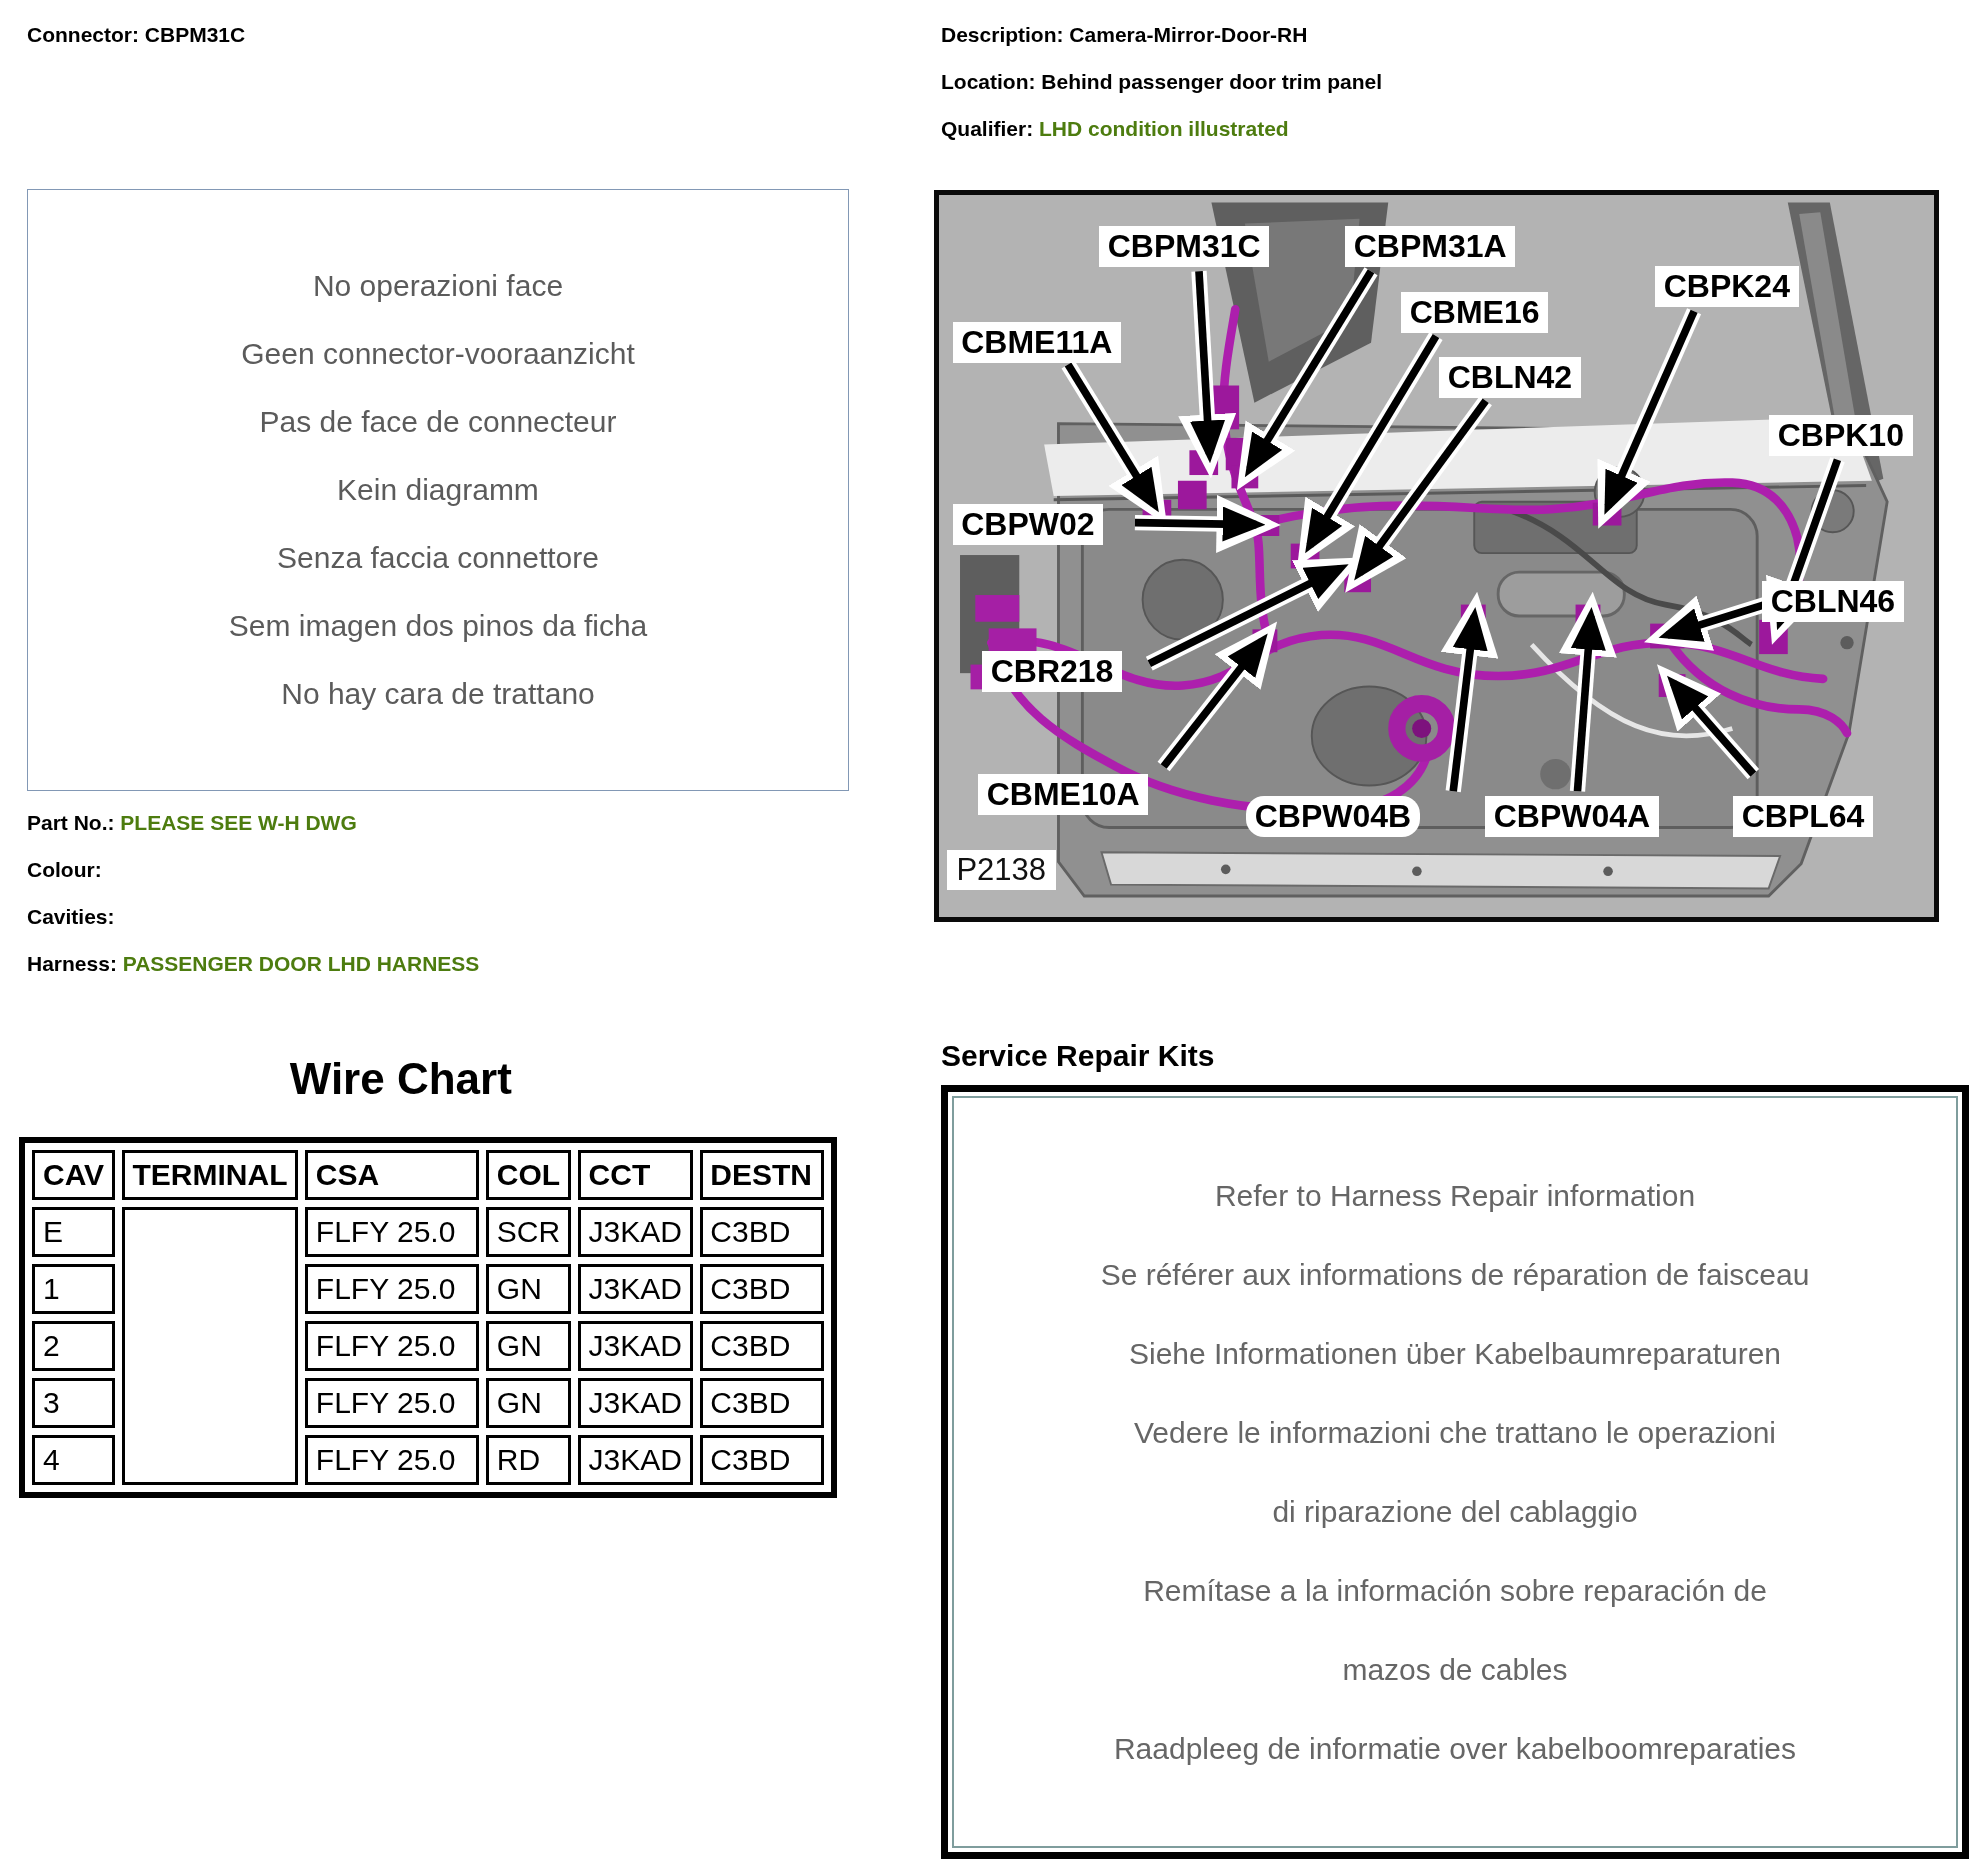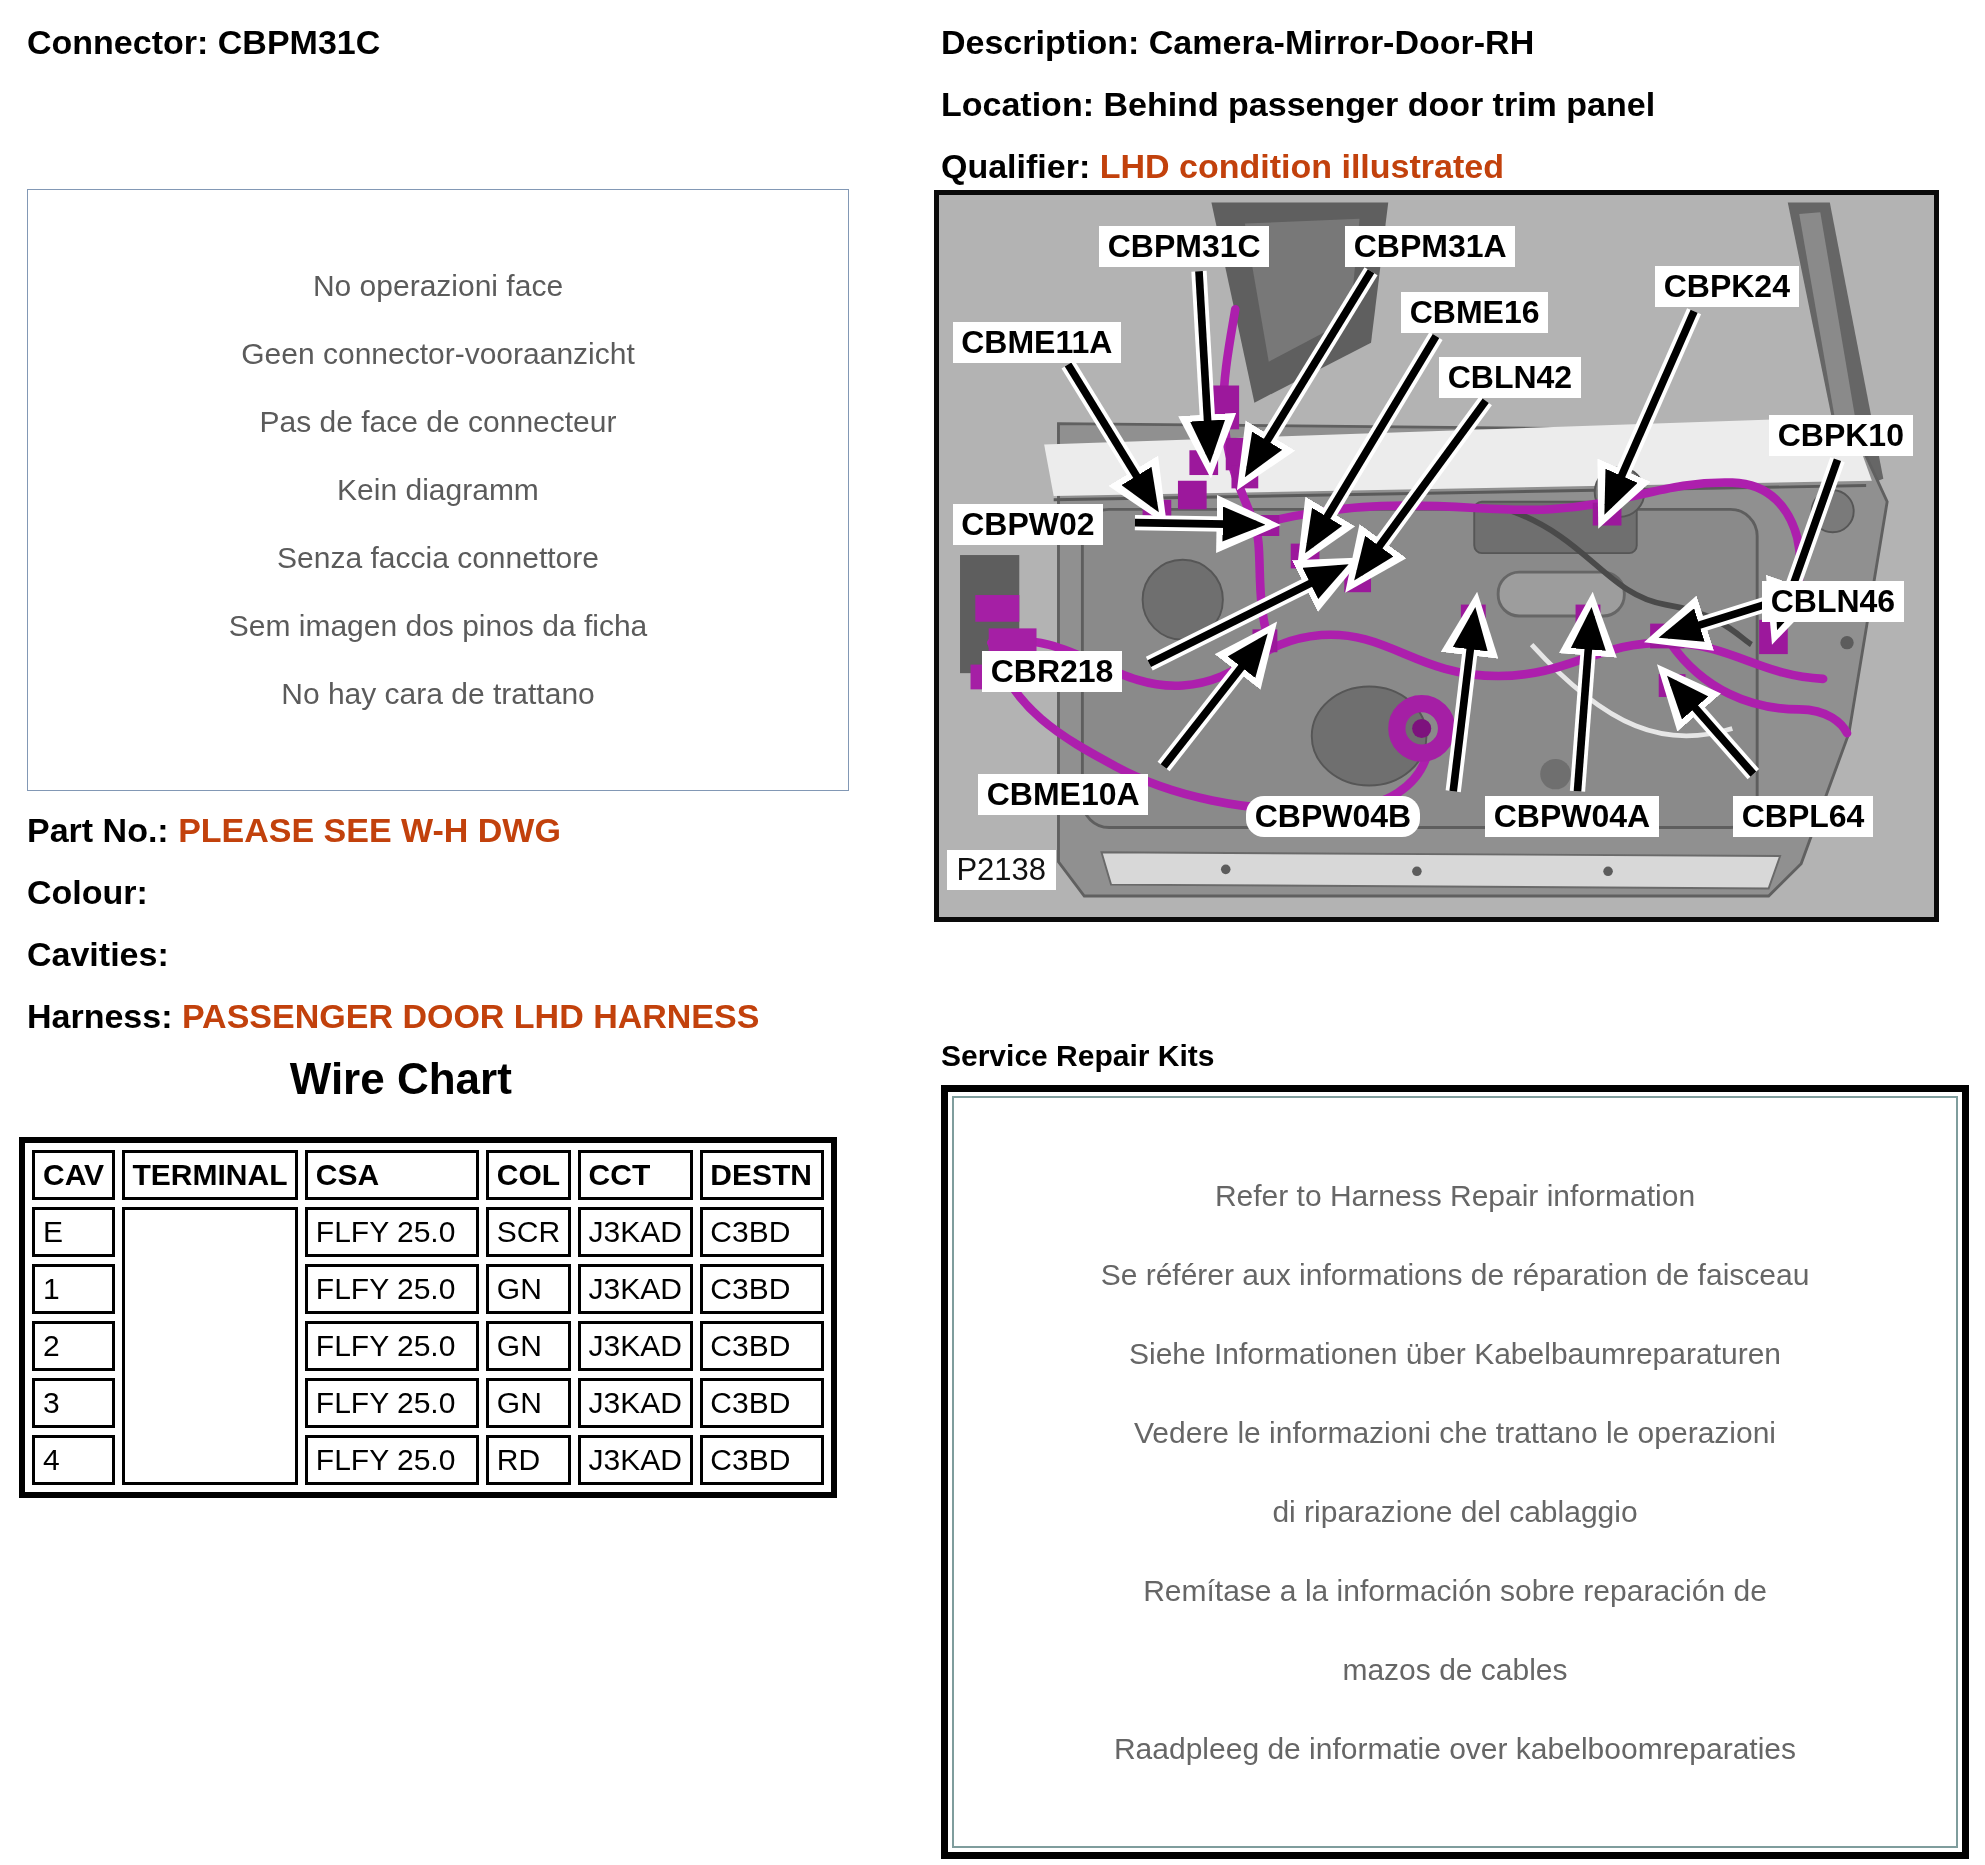--- a/index.html
+++ b/index.html
@@ -6,22 +6,22 @@
   html,body { background:#ffffff; }
   body {
     position: relative;
     width: 1985px; height: 1865px;
     font-family: "Liberation Sans", sans-serif;
     color: #000;
   }
   .abs { position: absolute; }
 
   
-  .hline { font-size: 34px; font-weight: bold; white-space: nowrap; }
-  .hline .green { color: #c2410c; }
+  .hline { font-size: 21px; font-weight: bold; white-space: nowrap; }
+  .hline .green { color: #4d7c0f; }
   #hdr-left  { left: 27px; top: 23px; }
   #hdr-right { left: 941px; top: 23px; }
   #hdr-right .hline { margin-bottom: 23px; }
 
   
   #noface-box {
     left: 27px; top: 189px; width: 822px; height: 602px;
     border: 1.9px solid #8298b5; background: #fff;
     display: flex; flex-direction: column; justify-content: center;
     text-align: center;

